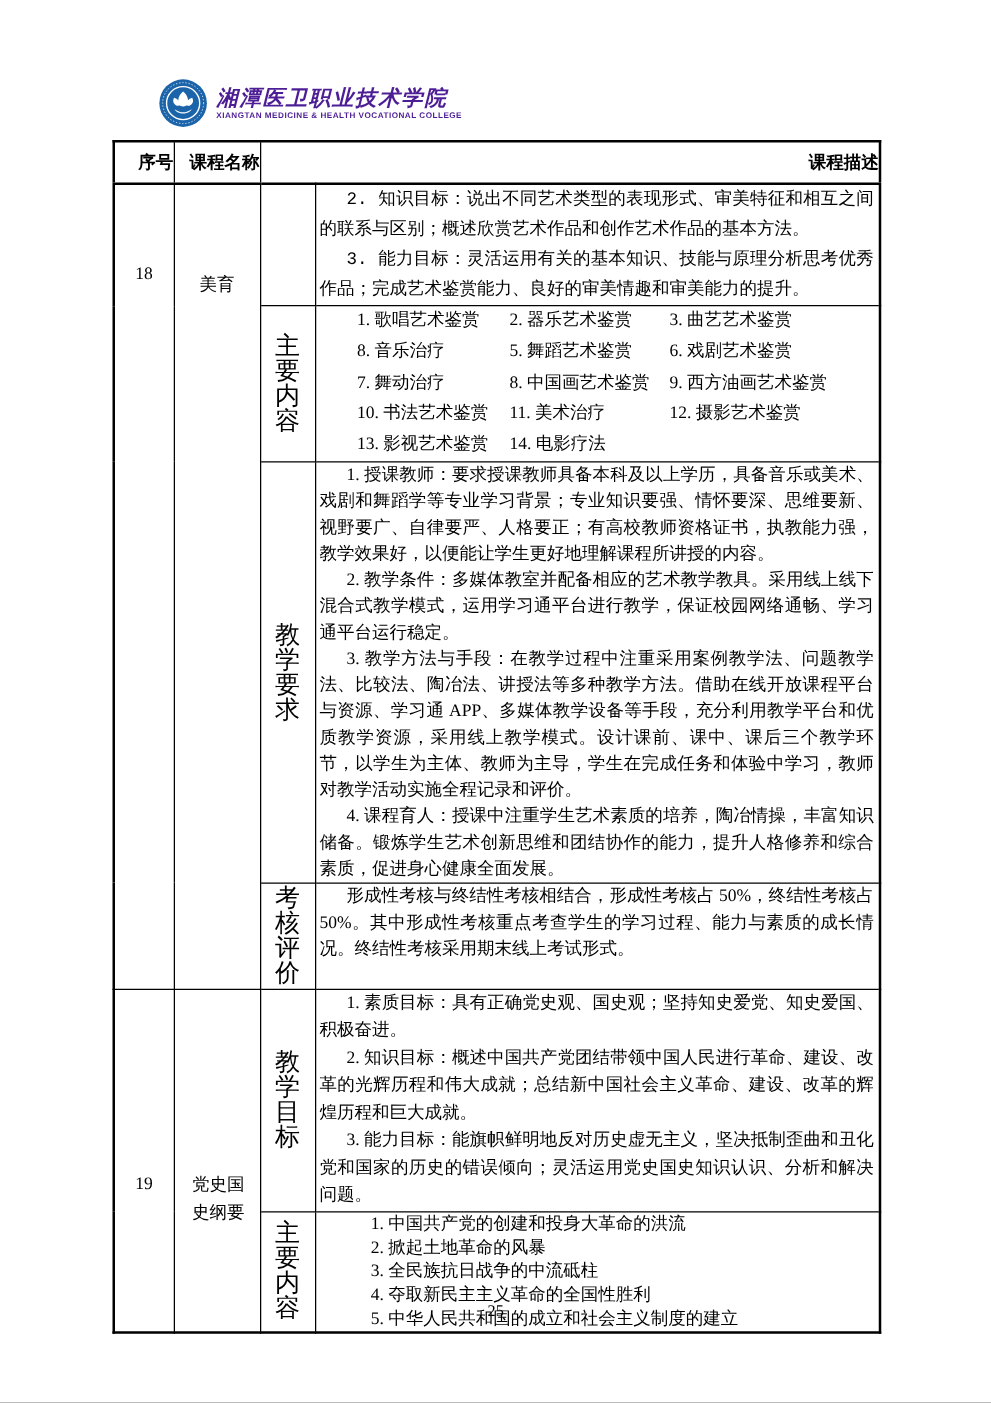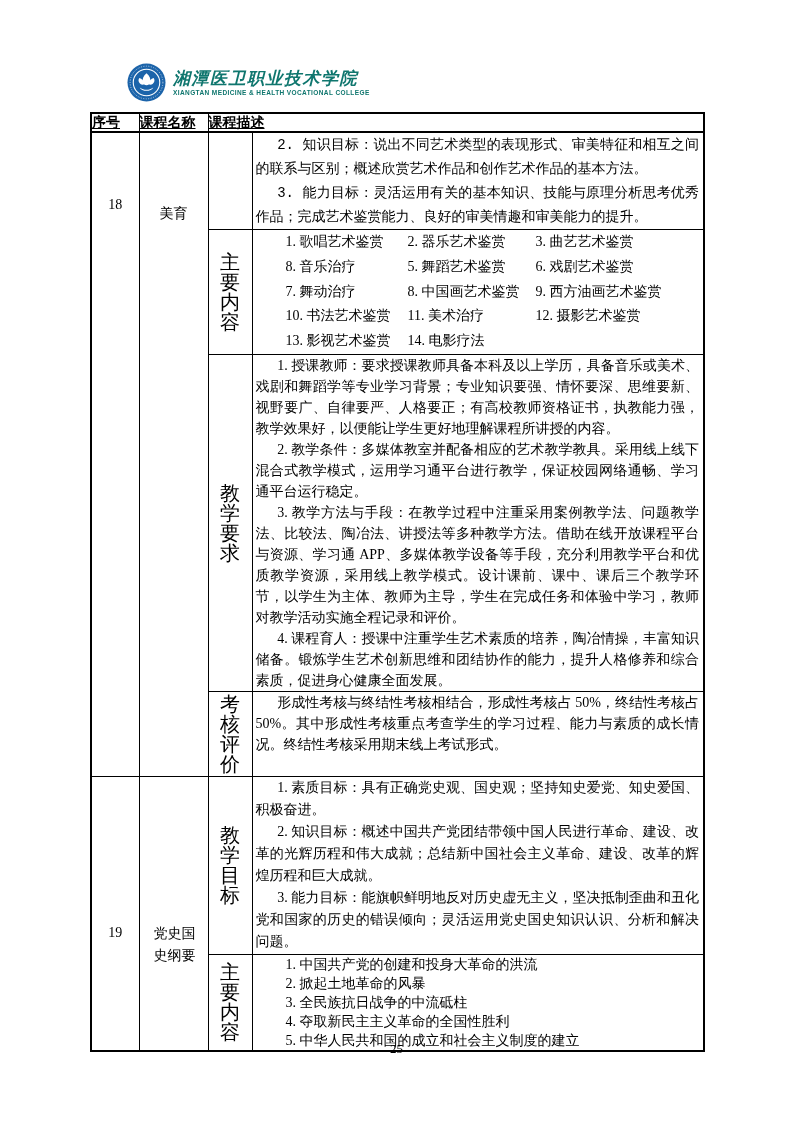--- a/index.html
+++ b/index.html
@@ -17,21 +17,21 @@
 
   
   .logo {
     position: absolute;
     left: 127px;
     top: 63px;
     display: flex;
     align-items: center;
   }
   .logo-emblem { width: 39px; height: 39px; flex: 0 0 auto; }
-  .logo-text { margin-left: 7px; color: #0f766e; }
+  .logo-text { margin-left: 7px; color: #4c1d95; }
   .logo-zh {
     font-size: 17px;
     font-weight: bold;
     font-style: italic;
     letter-spacing: 1.5px;
     line-height: 19px;
     font-family: "Liberation Serif", "DejaVu Serif", serif;
   }
   .logo-en {
     font-size: 6.5px;
@@ -52,28 +52,27 @@
     border: 2px solid #000;
     font-size: 14px;
   }
   .course-table th, .course-table td {
     border: 1px solid #000;
     padding: 0;
     vertical-align: top;
     overflow: hidden;
   }
   .course-table th {
-    height: 19px;
+    height: 34px;
     font-size: 14px;
     font-weight: bold;
-    text-align: left;
+    text-align: right;
     vertical-align: middle;
     line-height: 17px;
     border-bottom: 2px solid #000;
-    text-decoration: underline;
   }
   td.idx-cell {
     text-align: center;
     font-size: 14px;
   }
   td.name-cell {
     text-align: center;
     font-size: 14px;
     line-height: 22px;
   }
@@ -102,21 +101,21 @@
   .sec-d .desc-cell p { line-height: 21px; }
   .sec-e .desc-cell p { line-height: 22px; }
 
   .content-grid {
     display: grid;
     grid-template-columns: 122px 128px auto;
     padding-left: 30px;
     line-height: 24.8px;
   }
   .content-list { padding-left: 30px; }
-  .content-list div { line-height: 19px; white-space: nowrap; }
+  .content-list div { line-height: 19px; white-space: nowrap; margin-left: 11px; }
 
   
   .page-number {
     position: absolute;
     top: 1041px;
     left: 0;
     right: 0;
     text-align: center;
     font-size: 13px;
   }

